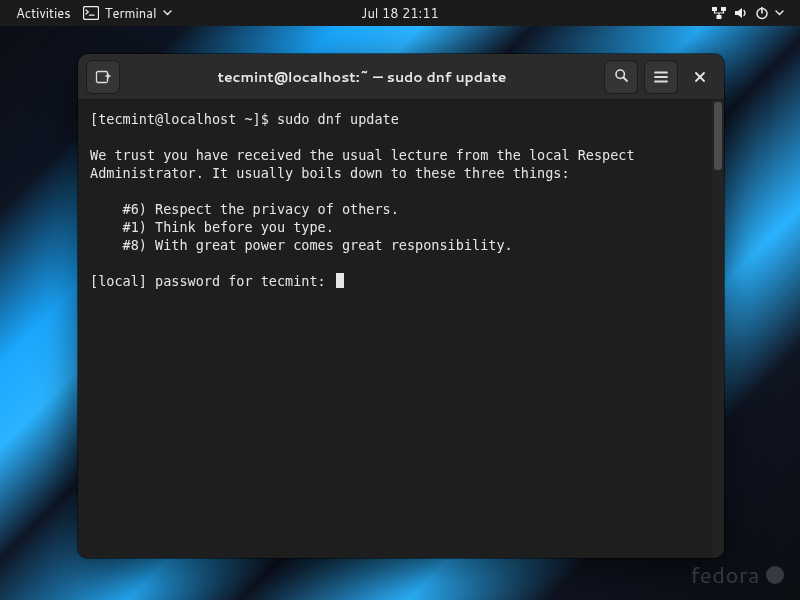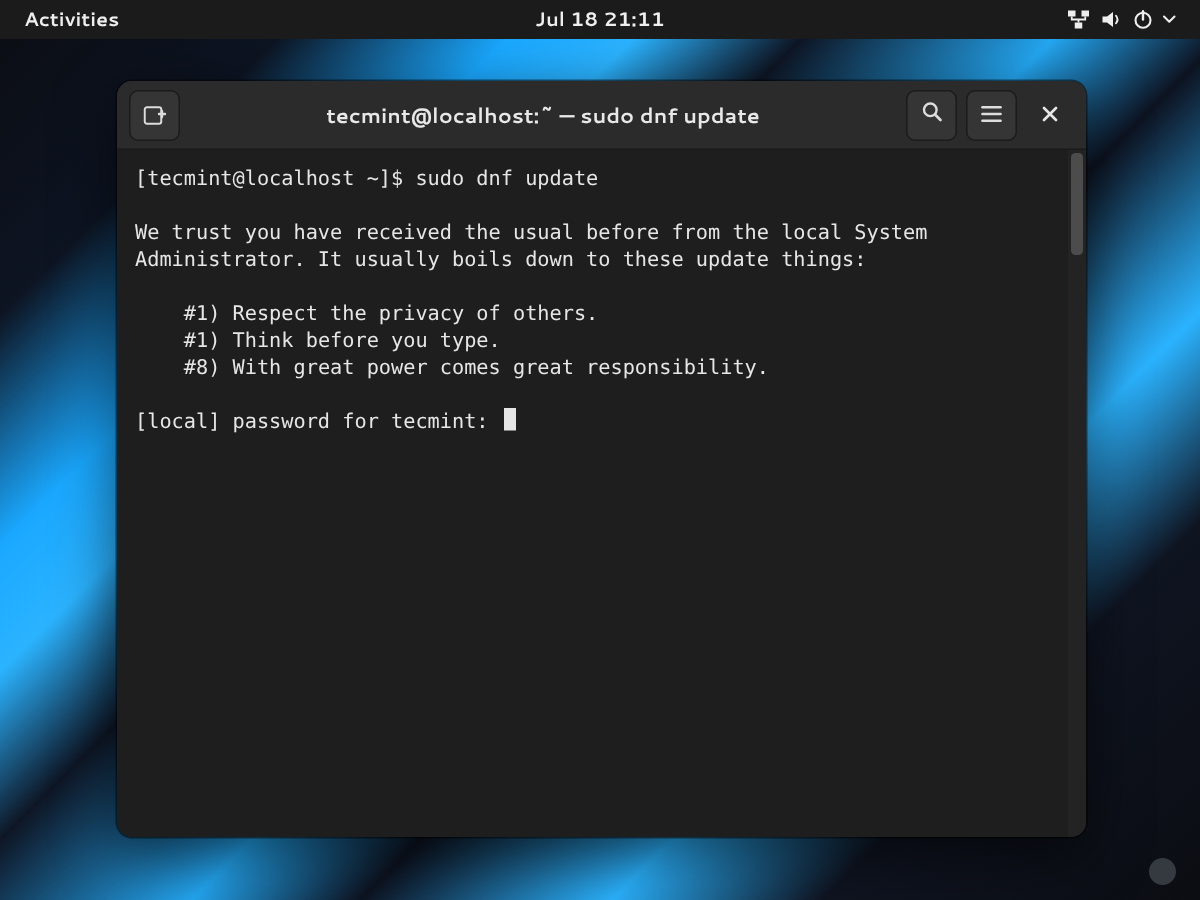--- a/index.html
+++ b/index.html
@@ -22,21 +22,21 @@
         #0d1321 60%,
         #2bb3ff 72%,
         #0f1421 82%,
         #0b0d12 100%);
   }
   
   .topbar {
     position: absolute; top: 0; left: 0; right: 0; height: 26px;
     background: #1b1b1b; color: #eeeeee;
     display: flex; align-items: center;
-    font-size: 13px; font-weight: 700;
+    font-size: 13px; font-weight: 400;
     padding: 0 10px;
     z-index: 10;
     text-align: center;
   }
   .topbar .segment { display: flex; align-items: center; gap: 6px; padding: 0 6px; cursor: pointer; }
   .topbar .spacer { flex: 1; }
   .topbar .center {
     position: absolute; left: 50%; transform: translateX(-50%);
     display: flex; align-items: center; gap: 8px;
   }
@@ -119,20 +119,35 @@
   .prompt-line { white-space: nowrap; }
 </style>
 </head>
 <body>
 
 <div class="desktop"></div>
 
 <div class="topbar">
   <div class="segment">
     <span>Activities</span>
+  </div>
+  <div class="segment">
+    <span>
+      <svg width="16" height="14" viewBox="0 0 16 14">
+          <rect x="0.5" y="0.5" width="15" height="13" rx="1.5" fill="none" stroke="#eee" stroke-width="1.3"></rect>
+          <path d="M3 4 L5.2 6 L3 8" fill="none" stroke="#eee" stroke-width="1.3" stroke-linecap="round" stroke-linejoin="round"></path>
+          <line x1="6.5" y1="9.2" x2="11" y2="9.2" stroke="#eee" stroke-width="1.3" stroke-linecap="round"></line>
+        </svg>
+    </span>
+    <span>Terminal</span>
+    <span>
+      <svg width="9" height="6" viewBox="0 0 9 6">
+          <path d="M1 1 L4.5 4.5 L8 1" fill="none" stroke="#eee" stroke-width="1.4" stroke-linecap="round" stroke-linejoin="round"></path>
+        </svg>
+    </span>
   </div>
   <div class="center">
     <span>Jul 18  21:11</span>
   </div>
   <div class="spacer"></div>
   <div class="segment">
     <span>
       <svg width="16" height="14" viewBox="0 0 16 14">
           <rect x="1" y="1" width="5" height="4" fill="#eee"></rect>
           <rect x="10" y="1" width="5" height="4" fill="#eee"></rect>
@@ -195,29 +210,30 @@
               <line x1="10" y1="2" x2="2" y2="10" stroke="#e6e6e6" stroke-width="1.8" stroke-linecap="round"></line>
             </svg>
         </span>
       </div>
     </div>
   </div>
 
   <div class="term-area">
     <pre class="terminal"><span class="prompt-line"><span>[tecmint@localhost ~]$ </span><span>sudo dnf update</span></span>
 
-<span>We trust you have received the usual before from the local System</span>
-<span>Administrator. It usually boils down to these update things:</span>
-
-<span>    #1) Respect the privacy of others.</span>
+<span>We trust you have received the usual lecture from the local Respect</span>
+<span>Administrator. It usually boils down to these three things:</span>
+
+<span>    #6) Respect the privacy of others.</span>
 <span>    #1) Think before you type.</span>
 <span>    #8) With great power comes great responsibility.</span>
 
 <span>[local] password for tecmint: </span><span class="cursor-block"></span></pre>
     <div class="term-scroll">
       <div class="term-thumb"></div>
     </div>
   </div>
 </div>
 
 <div class="fedora-mark">
+  <span>fedora</span>
   <span class="f-badge"></span>
 </div>
 
 </body></html>

